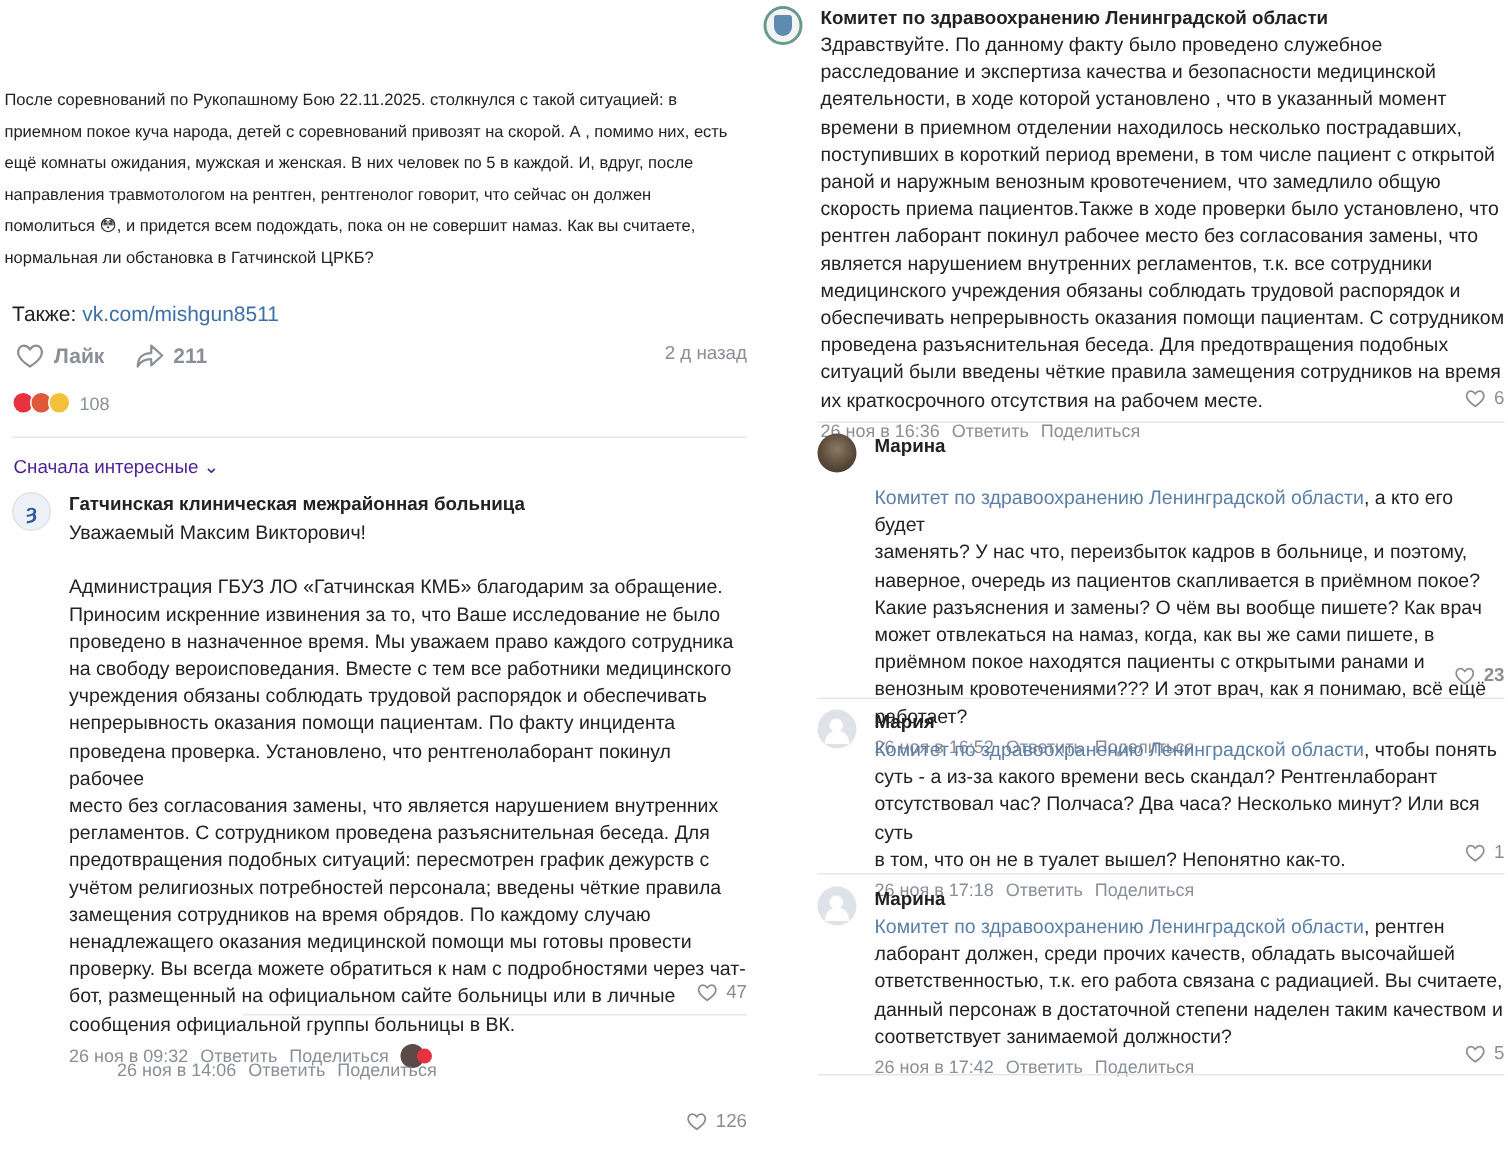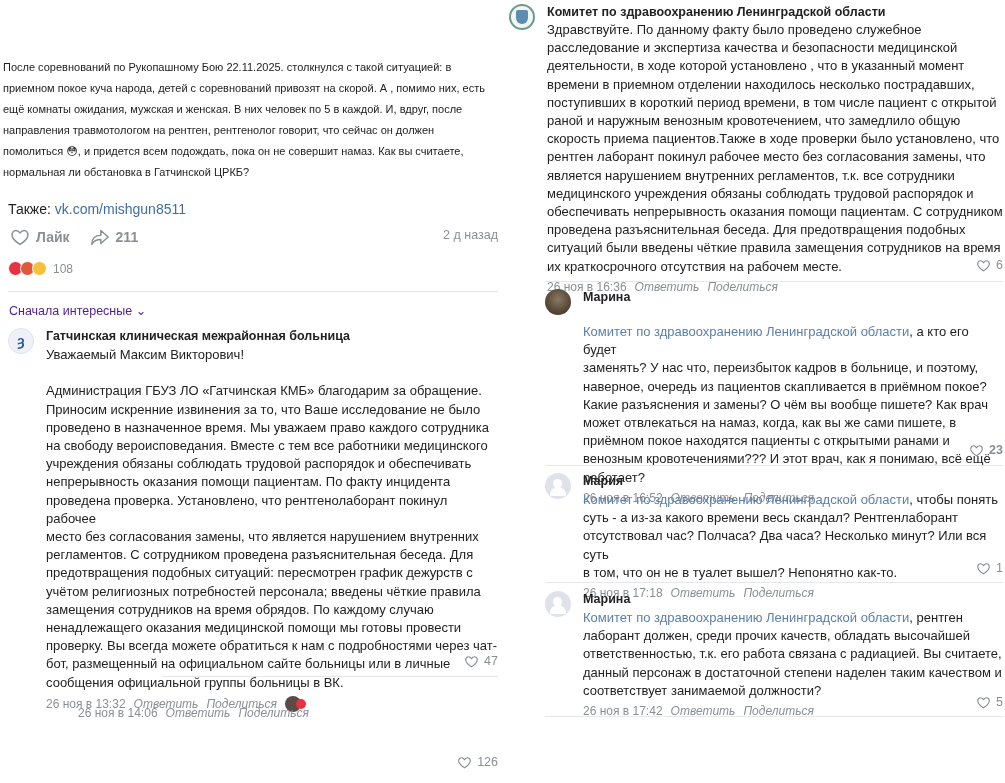--- a/index.html
+++ b/index.html
@@ -34,21 +34,21 @@
   .divider { position: absolute; height: 1px; background: #e5e7ea; }
   .sort { position: absolute; left: 9px; top: 303px; font-size: 12.5px; color: #4c1d95; }
 
   .comment { position: absolute; }
   .c-avatar { position: absolute; left: 0; top: 0; width: 26px; height: 26px; border-radius: 50%; }
   .c-body { position: absolute; left: 38px; top: 0; }
   .c-author { font-weight: bold; font-size: 12.5px; line-height: 16px; color: #222; }
   .c-text { font-size: 13px; line-height: 18.2px; color: #222; white-space: pre-wrap; }
   .c-text .mention { color: #5b7fa8; }
   .c-meta { display: flex; align-items: center; font-size: 12px; color: #8a8f96; height: 18px; }
-  .c-meta span + span { margin-left: 8px; font-style: italic; }
+  .c-meta span + span { margin-left: 8px; }
   .c-like { position: absolute; right: 0; display: flex; align-items: center; font-size: 12.5px; color: #8a8f96; }
   .c-like svg { margin-right: 5px; }
 
   .av-hospital { background: #eef2f8; border: 1px solid #dde3ec; display: flex; align-items: center; justify-content: center; color: #2c5aa0; font-weight: bold; font-size: 14px; }
   .av-committee { background: #f3f5f4; border: 2px solid #6a9a8e; display: flex; align-items: center; justify-content: center; }
   .av-committee .crest { width: 12px; height: 14px; background: #5e8bb0; border-radius: 2px 2px 6px 6px; }
   .av-photo { background: radial-gradient(circle at 50% 40%, #8a7a64 0%, #5b4b3a 55%, #3a3028 100%); }
   .av-default { background: #dfe3e9; display: flex; align-items: flex-end; justify-content: center; overflow: hidden; }
   .av-default .head { width: 9px; height: 9px; border-radius: 50%; background: #fff; position: absolute; top: 6px; left: 8px; }
   .av-default .body { width: 16px; height: 9px; border-radius: 8px 8px 0 0; background: #fff; position: absolute; bottom: 3px; left: 5px; }
@@ -110,21 +110,21 @@
 место без согласования замены, что является нарушением внутренних
 регламентов. С сотрудником проведена разъяснительная беседа. Для
 предотвращения подобных ситуаций: пересмотрен график дежурств с
 учётом религиозных потребностей персонала; введены чёткие правила
 замещения сотрудников на время обрядов. По каждому случаю
 ненадлежащего оказания медицинской помощи мы готовы провести
 проверку. Вы всегда можете обратиться к нам с подробностями через чат-
 бот, размещенный на официальном сайте больницы или в личные
 сообщения официальной группы больницы в ВК.</div>
       <div class="c-meta" style="margin-top:3px;">
-        <span>26 ноя в 13:32</span>
+        <span>26 ноя в 09:32</span>
         <span>Ответить</span>
         <span>Поделиться</span>
         <span class="mini-react">
             <span class="ph"></span>
             <span class="hr"></span>
           </span>
       </div>
     </div>
     <div class="c-like" style="top:326px;">
       <svg width="15" height="13" viewBox="0 0 24 22">
@@ -135,21 +135,21 @@
   </div>
 
   <div class="divider" style="left:162px; top:676px; width:336px;"></div>
 
   <div class="comment" style="left:78px; top:702px; width:420px; height:72px;">
     <div class="c-meta" style="margin-top:2px;">
       <span>26 ноя в 14:06</span>
       <span>Ответить</span>
       <span>Поделиться</span>
     </div>
-    <div class="c-like" style="top:53px;">
+    <div class="c-like" style="top:38px;">
       <svg width="15" height="13" viewBox="0 0 24 22">
           <path d="M12 20s-8-5-9.5-10C1.5 6 4 3 7 3c2 0 3.5 1 5 3 1.5-2 3-3 5-3 3 0 5.5 3 4.5 7C20 15 12 20 12 20z" fill="none" stroke="#8a8f96" stroke-width="2"></path>
         </svg>
       <span>126</span>
     </div>
   </div>
 </div>
 
 <div class="col col-right">
 

